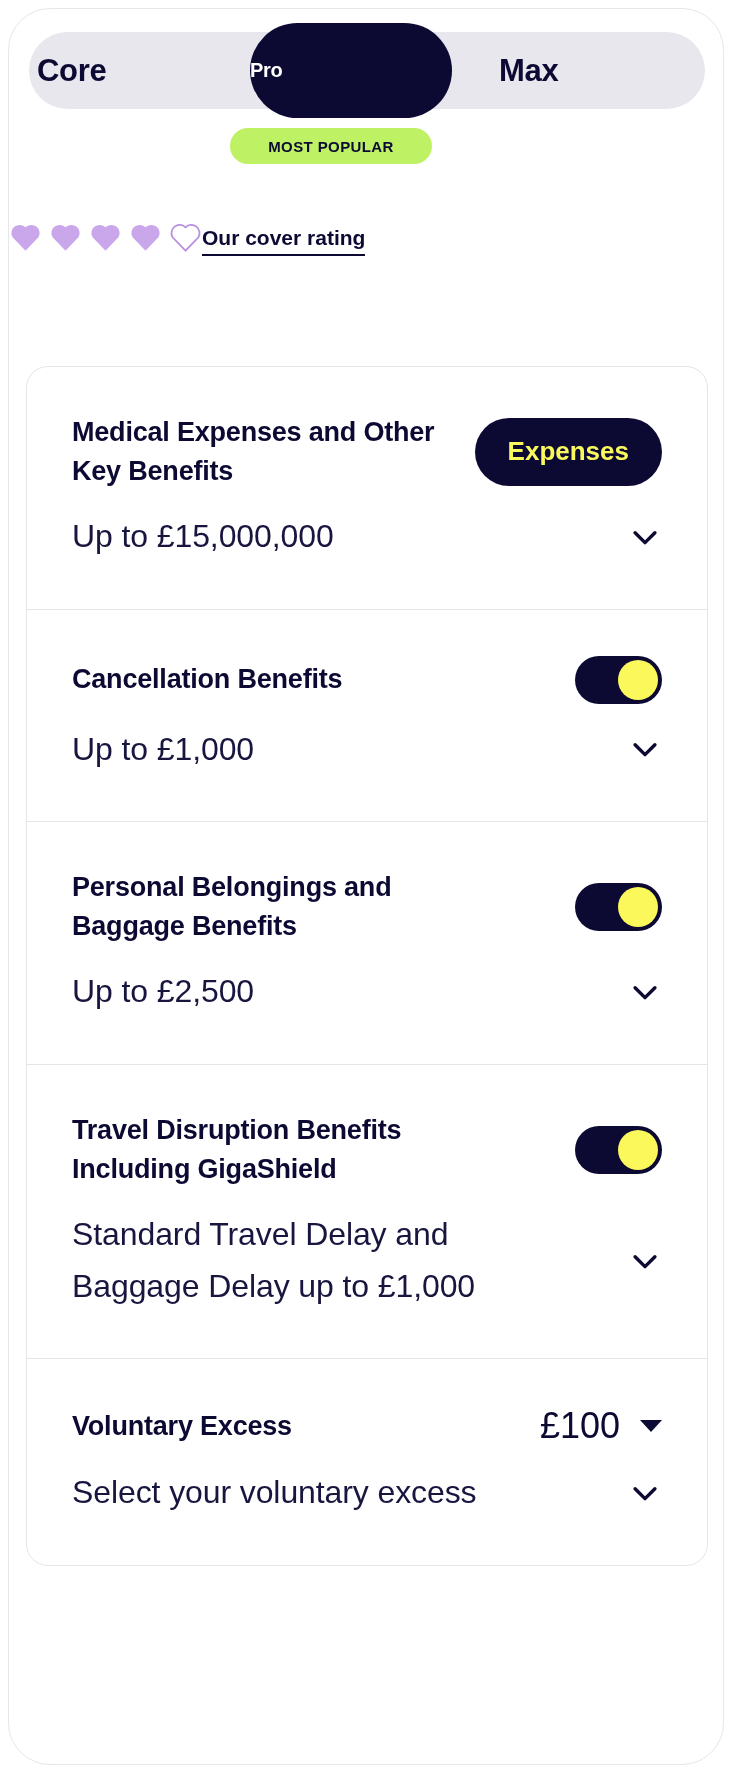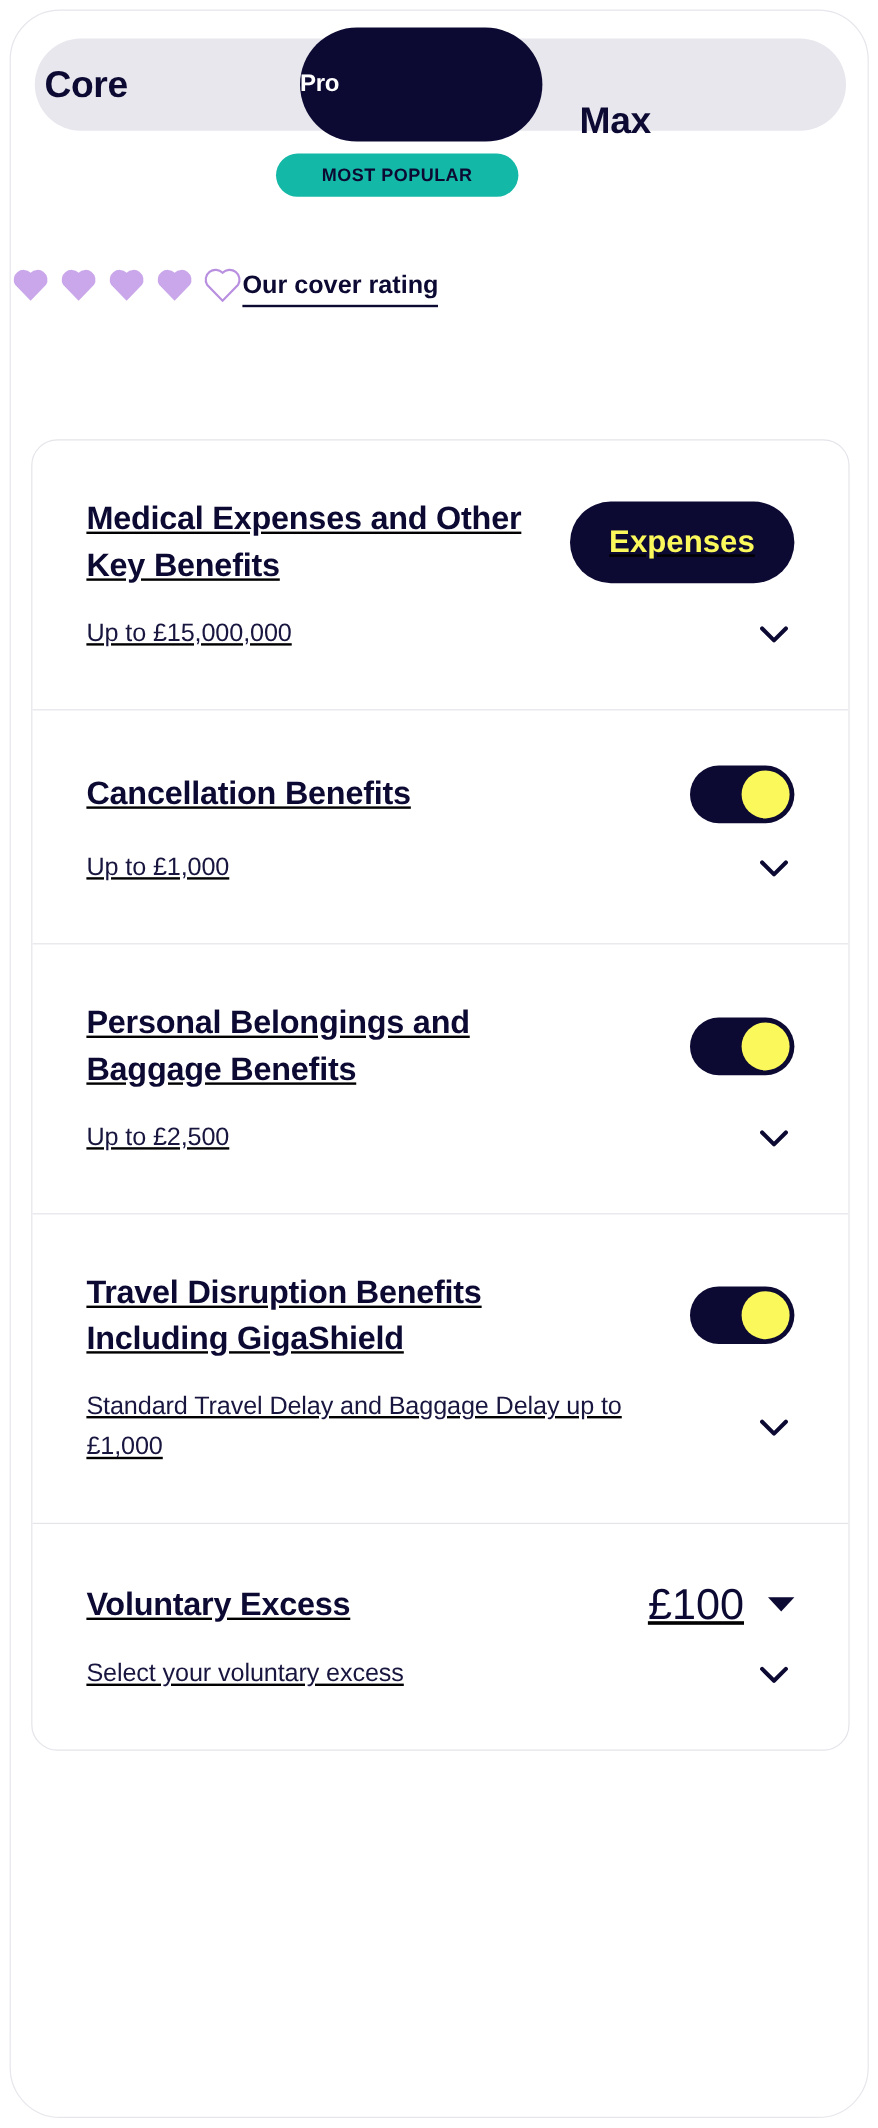--- a/index.html
+++ b/index.html
@@ -57,41 +57,41 @@
     display: flex;
     align-items: center;
     font-size: 31px;
     font-weight: 700;
     letter-spacing: -0.3px;
     color: #0c0a33;
     cursor: pointer;
     user-select: none;
   }
   .tier-btn.t-core { left: 8px;   width: 214px; }
-  .tier-btn.t-max  { left: 454px; width: 214px; margin-top: 30px; }
+  .tier-btn.t-max  { left: 470px; width: 214px; }
 
   .tier-btn.active {
     left: 221px;
     top: 0px;
     width: 202px;
     height: 95px;
     background: #0c0a33;
     color: #ffffff;
     border-radius: 48px;
     font-size: 20px;
   }
 
   
   .popular-pill {
     position: absolute;
     left: 221px;
     top: 119px;
     width: 202px;
     height: 36px;
-    background: #14b8a6;
+    background: #bef264;
     border-radius: 18px;
     display: flex;
     align-items: center;
     justify-content: center;
     font-size: 15px;
     font-weight: 700;
     letter-spacing: 0.4px;
     color: #0c0a33;
   }
 
@@ -131,21 +131,20 @@
     background: #ffffff;
     border: 1px solid #e4e4ea;
     border-radius: 22px;
     overflow: hidden;
   }
 
   .benefit-row {
     position: relative;
     padding: 0 45px;
     border-top: 1px solid #e4e4ea;
-    text-decoration: underline;
   }
   .benefit-row:first-child { border-top: none; }
 
   .benefit-top {
     display: flex;
     align-items: center;
     justify-content: space-between;
     padding-top: 46px;
     min-height: 64px;
     gap: 14px;
@@ -163,21 +162,21 @@
   .benefit-bottom {
     display: flex;
     align-items: center;
     justify-content: space-between;
     padding-top: 20px;
     padding-bottom: 46px;
     gap: 14px;
   }
 
   .benefit-sub {
-    font-size: 21px;
+    font-size: 32px;
     font-weight: 400;
     line-height: 1.62;
     color: #18163f;
     letter-spacing: -0.1px;
     max-width: 460px;
   }
 
   
   .included-badge {
     flex: none;

